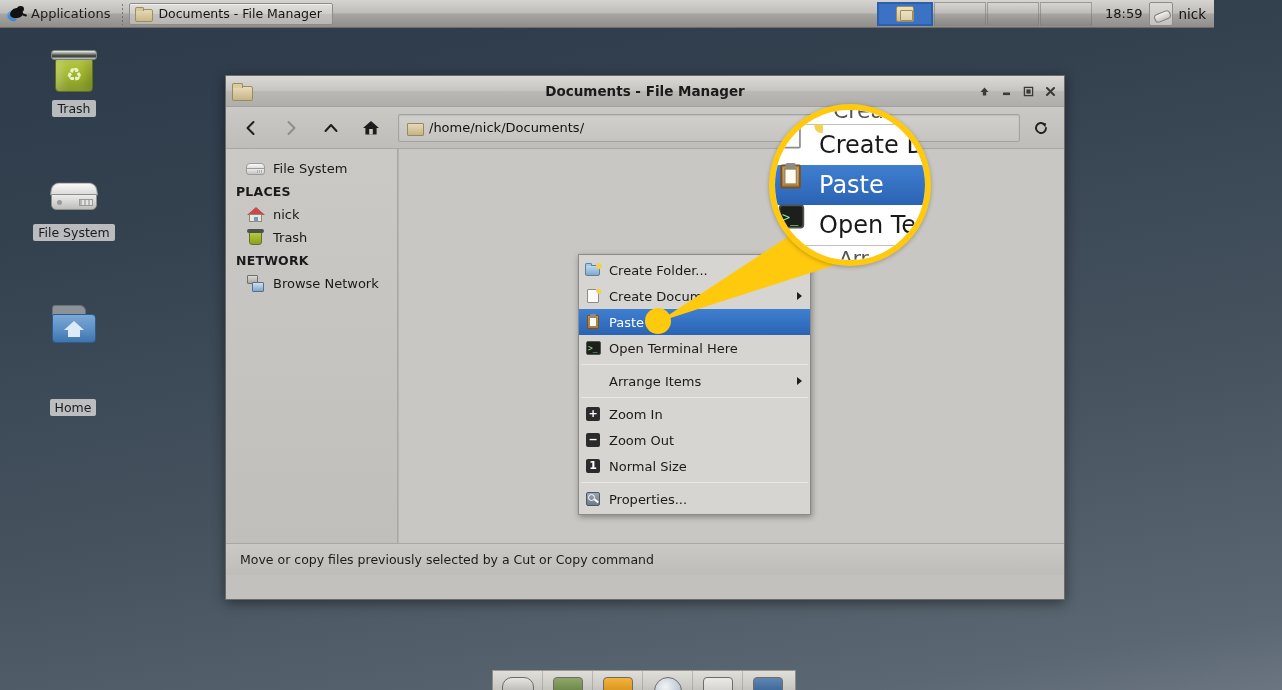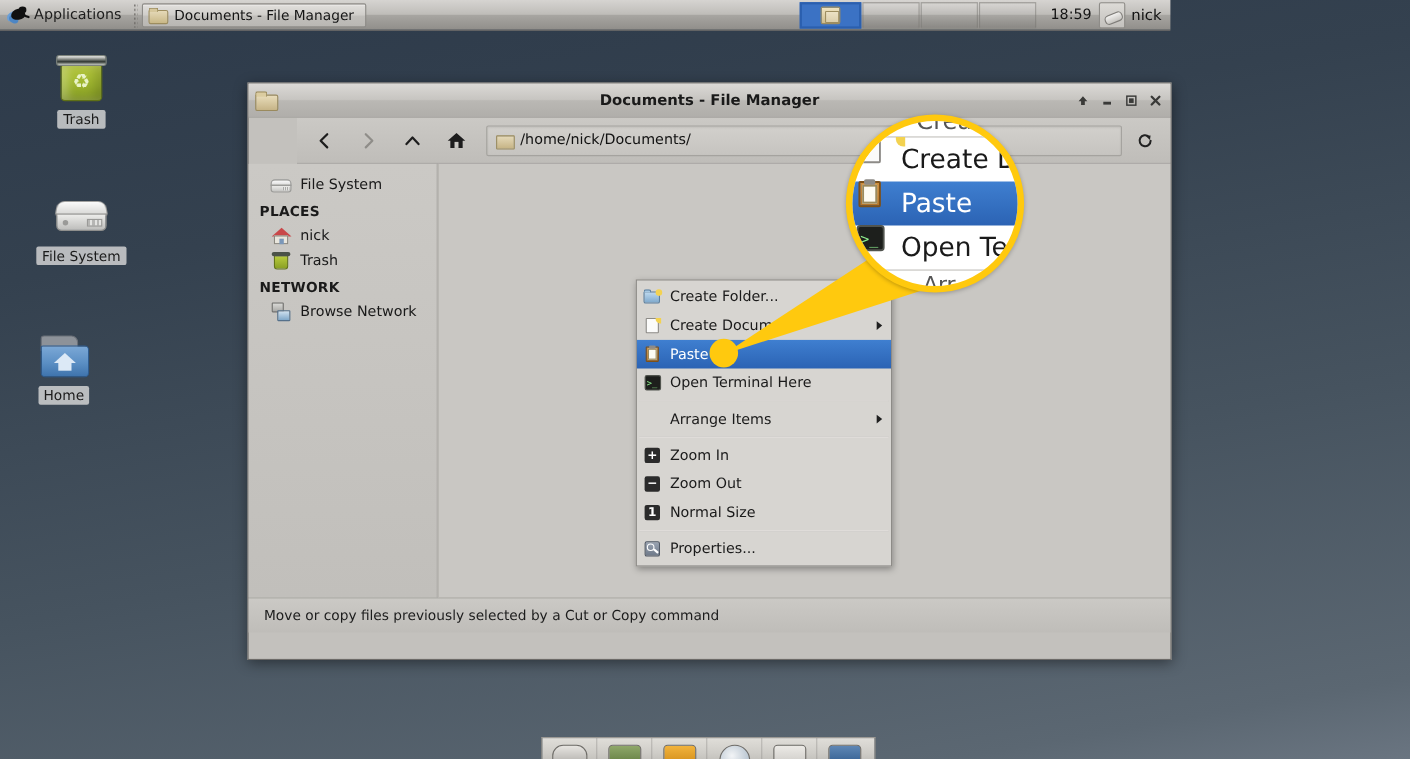--- a/index.html
+++ b/index.html
@@ -8,21 +8,21 @@
     overflow: hidden;
     font-family: "DejaVu Sans", "Liberation Sans", sans-serif;
   }
   body {
     position: relative;
     background: linear-gradient(170deg, #2d3a4a 0%, #34414f 28%, #46535f 62%, #5b6772 92%, #6a7581 100%);
   }
 
   
   #top-panel {
-    position:absolute; left:0; top:0; width:1064px; height:28px;
+    position:absolute; left:0; top:0; width:1214px; height:28px;
     background: linear-gradient(180deg,#d6d4d1 0%, #bfbdb9 48%, #a7a5a1 52%, #908e8a 100%);
     border-bottom:1px solid #6f6d6a;
     display:flex; align-items:center;
     z-index: 50;
   }
   .app-menu {
     display:flex; align-items:center; gap:5px;
     height:26px; padding:0 9px 0 6px; cursor:default;
   }
   .app-menu .label { font-size:13px; color:#1d1d1d; }
@@ -240,21 +240,20 @@
     border-bottom:1px solid #b0aeaa;
   }
   #fm-menubar .mi {
     font-size:13px; color:#1a1a1a; padding:3px 11px; cursor:default;
   }
 
   #fm-toolbar {
     height:42px; display:flex; align-items:center; gap:6px; padding:0 8px;
     background: linear-gradient(180deg,#cbc9c5,#bfbdb9);
     border-bottom:1px solid #a9a7a3;
-    margin-left:44px;
   }
   .tbtn {
     width:34px; height:30px; display:flex; align-items:center; justify-content:center;
     color:#1d1d1d; cursor:default;
   }
   .tbtn.disabled { color:#8f8d89; }
   .pathbar {
     flex:1; height:28px; margin-left:4px;
     display:flex; align-items:center; gap:7px; padding:0 8px;
     background: linear-gradient(180deg,#d2d0cc,#c6c4c0);
@@ -556,21 +555,21 @@
 <div class="desk-icon" style="left:24px; top:176px;">
   <span class="ico-disk">
     <span class="top"></span>
       <span class="front"></span>
       <span class="led"></span>
       <span class="slot"></span>
   </span>
   <span class="cap">File System</span>
 </div>
 
-<div class="desk-icon" style="left:8px; top:303px;">
+<div class="desk-icon" style="left:23px; top:303px;gap:48px;">
   <span class="ico-home">
     <span class="back"></span>
       <span class="body"></span>
       <span class="glyph"></span>
       <span class="glyph2"></span>
   </span>
   <span class="cap">Home</span>
 </div>
 
 <div id="fm-window">

